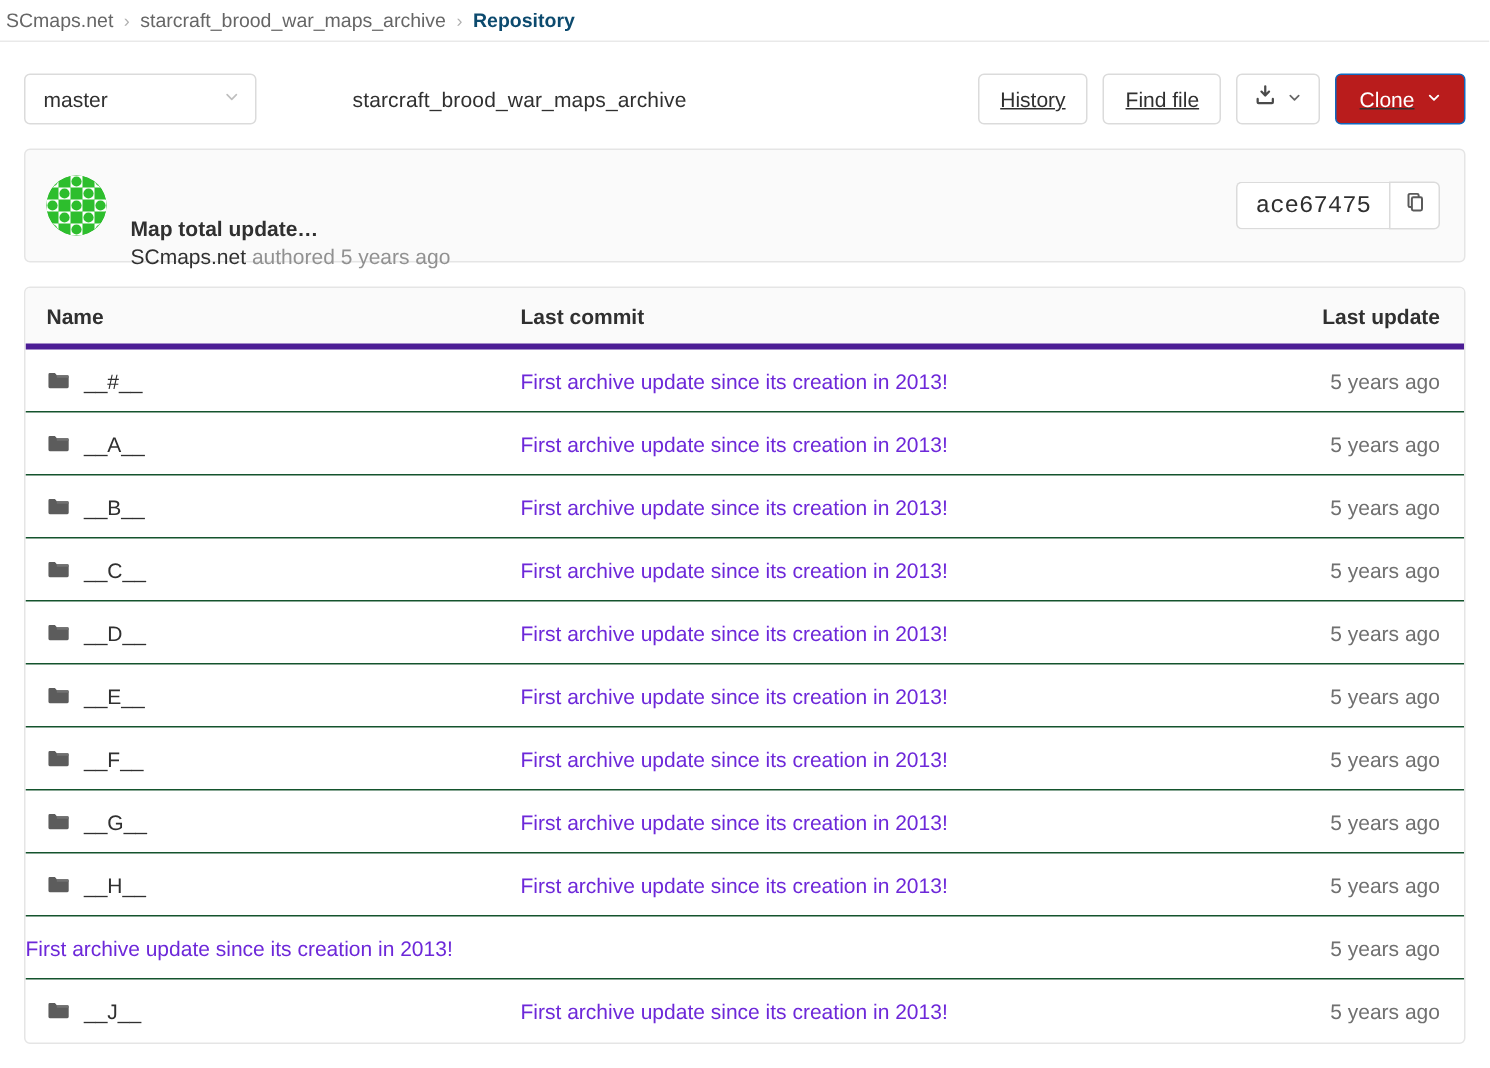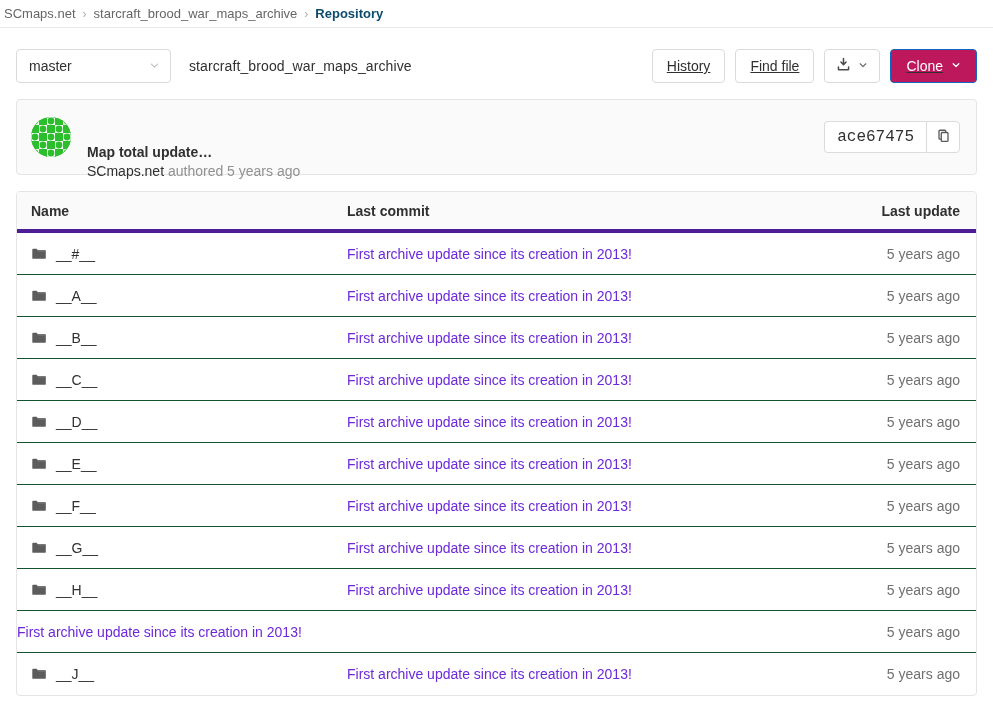--- a/index.html
+++ b/index.html
@@ -28,20 +28,21 @@
   .crumb-current { color: #0c4a6e; font-weight: bold; font-size: 13px; }
   .crumb-sep {
     color: #b0b0b0; font-size: 12px; padding: 0 7px 0 7px; line-height: 1;
   }
 
   
   .toolbar {
     display: flex; align-items: center;
     padding: 14px 16px 0 16px;
     height: 62px;
+    gap: 46px;
   }
   .branch-select {
     width: 155px; height: 34px;
     border: 1px solid #dbdbdb; border-radius: 4px; background: #fff;
     display: flex; align-items: center; justify-content: space-between;
     padding: 0 10px 0 12px; font-size: 14px; color: #303030; cursor: pointer;
   }
   .chev-light { color: #bfbfbf; font-size: 10px; line-height: 1; }
   .repo-name {
     margin-left: 18px; font-size: 14px; color: #303030; letter-spacing: .1px;
@@ -52,21 +53,21 @@
     background: #fff; color: #303030; font-size: 14px;
     padding: 0 14px; display: flex; align-items: center; justify-content: center;
     cursor: pointer; font-family: "Liberation Sans", sans-serif;
   }
   .btn-icon-split {
     height: 34px; border: 1px solid #dbdbdb; border-radius: 4px; background: #fff;
     display: flex; align-items: center; gap: 7px; padding: 0 11px; cursor: pointer;
   }
   .btn-primary {
     height: 34px; border: 1px solid #1068bf; border-radius: 4px;
-    background: #be185d; color: #fff; font-size: 14px;
+    background: #b91c1c; color: #fff; font-size: 14px;
     padding: 0 15px; display: flex; align-items: center; gap: 8px; cursor: pointer;
   }
   .chev-white { font-size: 10px; line-height: 1; }
   .chev-dark { color: #666; font-size: 10px; line-height: 1; }
 
   
   .commit-panel {
     margin: 9px 16px 0 16px;
     height: 76px;
     background: #fafafa;

